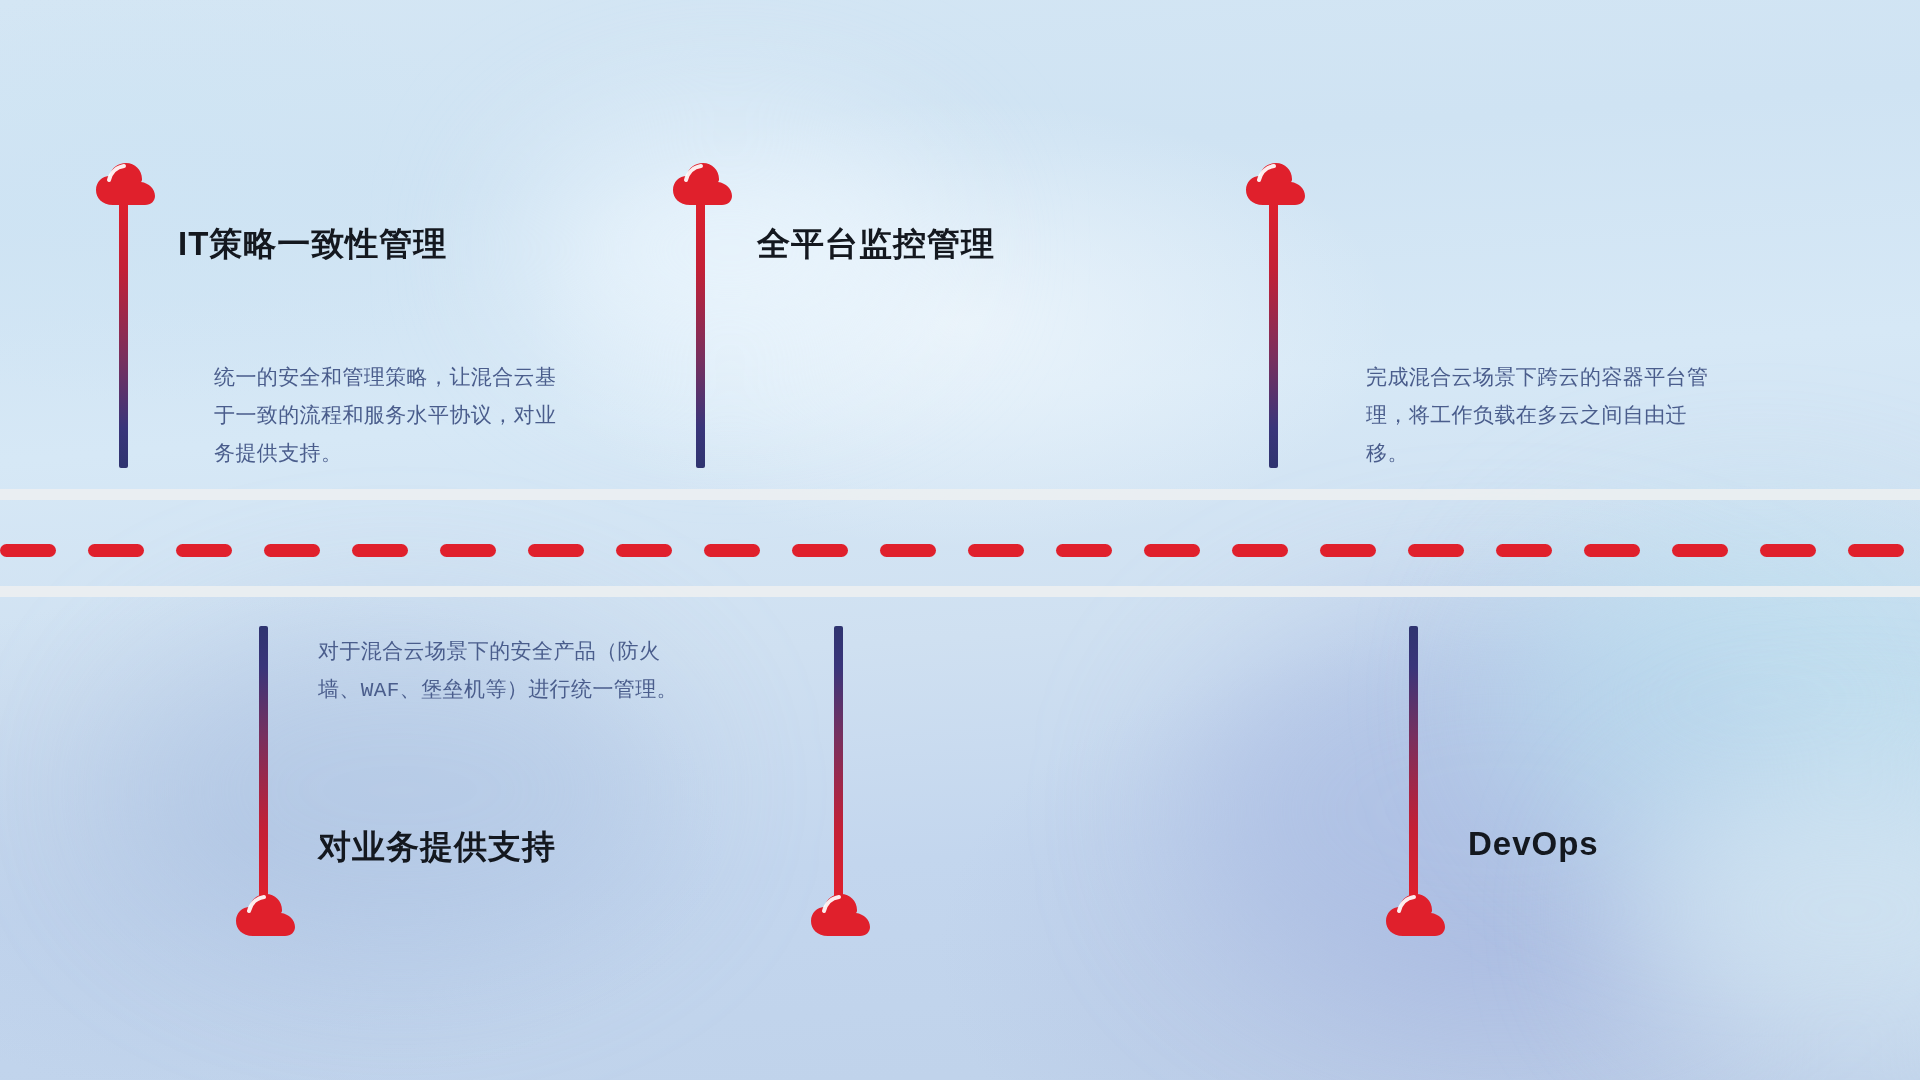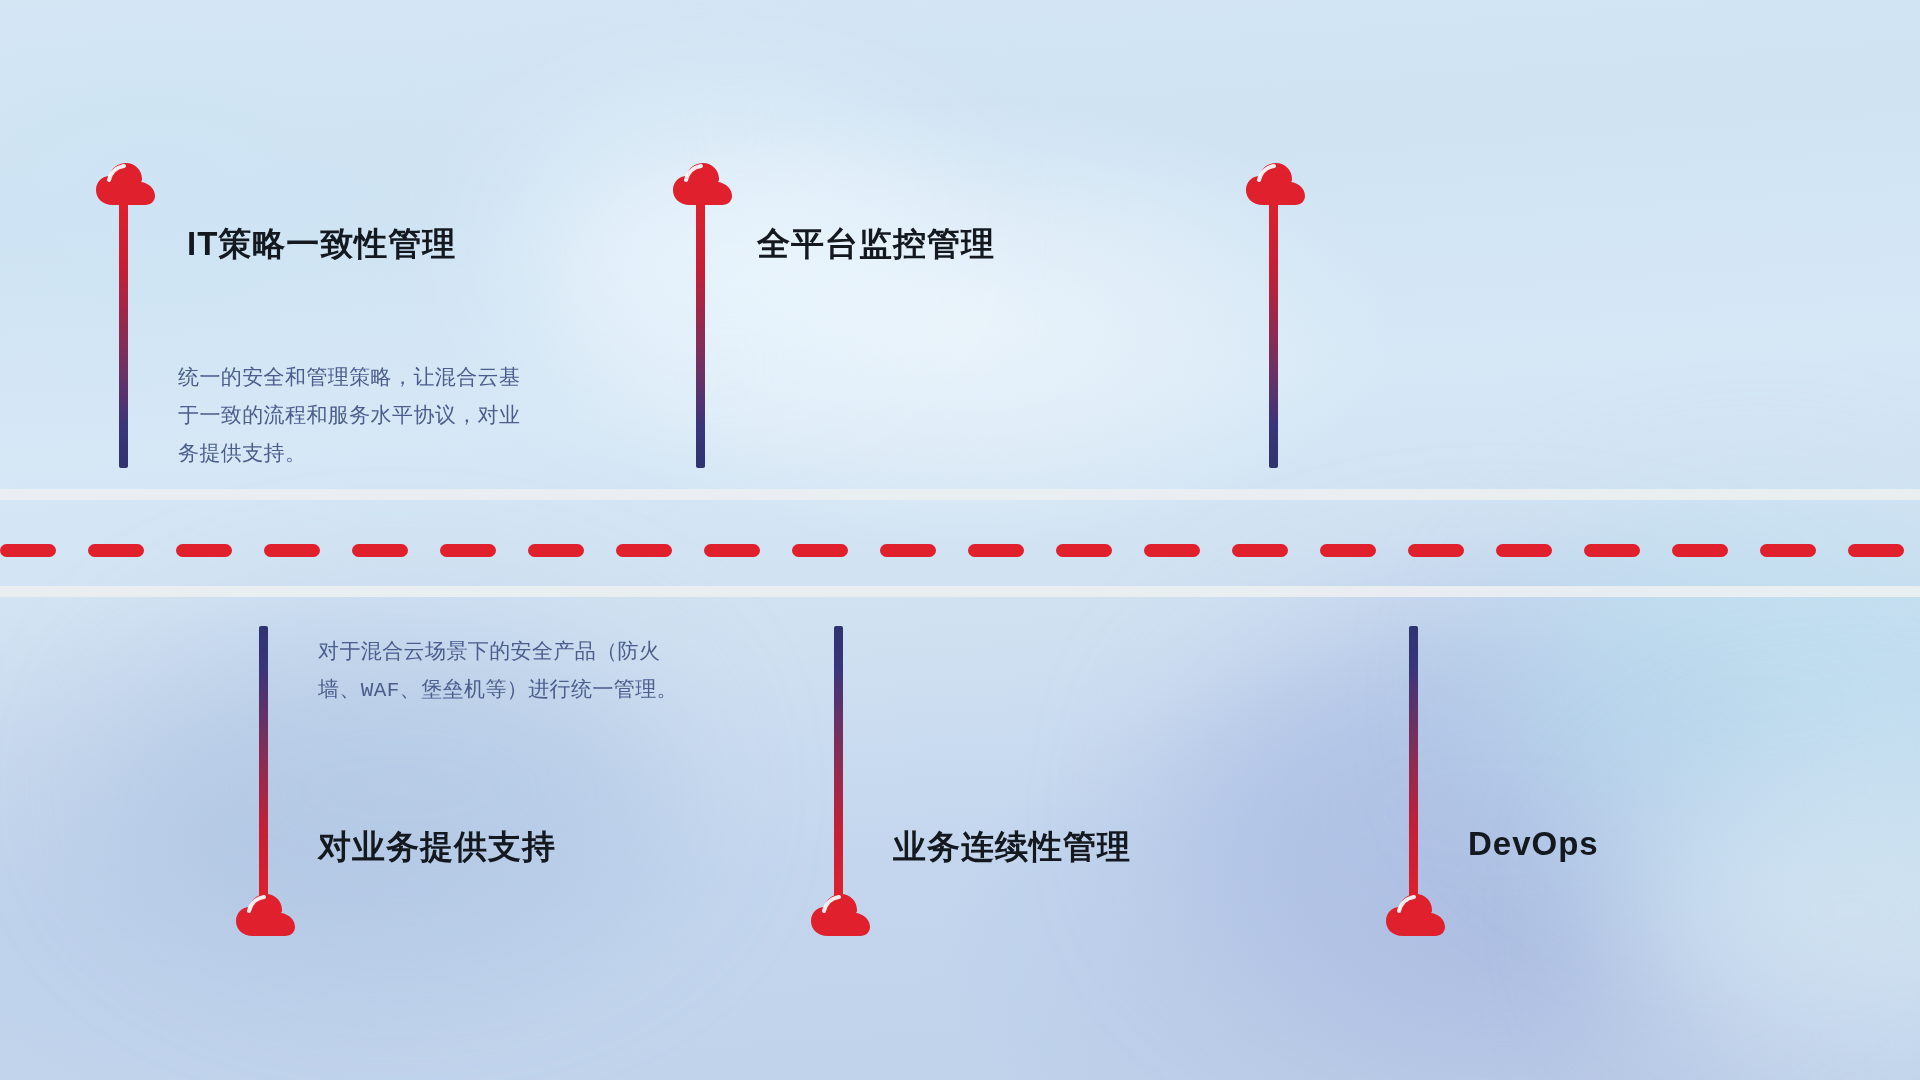--- a/index.html
+++ b/index.html
@@ -61,21 +61,21 @@
   }
   p.body {
     font-size:21px; line-height:38px; color:#4a5d8c;
     letter-spacing:0.4px; width:360px;
   }
 
   
   .top-cloud { position:absolute; }
   .top-stem  { position:absolute; }
   .top-title { position:absolute; }
-  .top-body  { position:absolute; }
+  .top-body  { position:absolute;margin-left:36px; }
 
   
   .bot-body  { position:absolute;font-family:Liberation Mono, monospace; }
   .bot-title { position:absolute; }
   .bot-stem  { position:absolute; }
   .bot-cloud { position:absolute; }
 </style>
 </head>
 <body>
 
@@ -89,21 +89,21 @@
 
   <div class="top-cloud" style="left:95px; top:162px;">
     <div class="cloud">
       <svg viewBox="0 0 62 44" xmlns="http://www.w3.org/2000/svg">
         <path d="M18 43 C7 43 1 36 1 28 C1 20 7 14 15 14 C16 6 23 1 31 1 C40 1 47 8 47 17 C47 18 47 19 46 20 C54 21 60 27 60 34 C60 39 56 43 50 43 Z" fill="#e0202c"></path>
         <path d="M14 18 C16 10 22 5 29 4" stroke="#ffffff" stroke-width="4" stroke-linecap="round" fill="none" opacity="0.92"></path>
       </svg>
     </div>
   </div>
   <div class="top-stem stem" style="left:119px; top:200px; height:268px;"></div>
-  <h2 class="title top-title" style="left:178px; top:222px;margin-left:9px;">IT策略一致性管理</h2>
+  <h2 class="title top-title" style="left:178px; top:222px;">IT策略一致性管理</h2>
   <p class="body top-body" style="left:178px; top:358px;">统一的安全和管理策略，让混合云基于一致的流程和服务水平协议，对业务提供支持。</p>
 
   <div class="top-cloud" style="left:672px; top:162px;">
     <div class="cloud">
       <svg viewBox="0 0 62 44" xmlns="http://www.w3.org/2000/svg">
         <path d="M18 43 C7 43 1 36 1 28 C1 20 7 14 15 14 C16 6 23 1 31 1 C40 1 47 8 47 17 C47 18 47 19 46 20 C54 21 60 27 60 34 C60 39 56 43 50 43 Z" fill="#e0202c"></path>
         <path d="M14 18 C16 10 22 5 29 4" stroke="#ffffff" stroke-width="4" stroke-linecap="round" fill="none" opacity="0.92"></path>
       </svg>
     </div>
   </div>
@@ -112,20 +112,21 @@
 
   <div class="top-cloud" style="left:1245px; top:162px;">
     <div class="cloud">
       <svg viewBox="0 0 62 44" xmlns="http://www.w3.org/2000/svg">
         <path d="M18 43 C7 43 1 36 1 28 C1 20 7 14 15 14 C16 6 23 1 31 1 C40 1 47 8 47 17 C47 18 47 19 46 20 C54 21 60 27 60 34 C60 39 56 43 50 43 Z" fill="#e0202c"></path>
         <path d="M14 18 C16 10 22 5 29 4" stroke="#ffffff" stroke-width="4" stroke-linecap="round" fill="none" opacity="0.92"></path>
       </svg>
     </div>
   </div>
   <div class="top-stem stem" style="left:1269px; top:200px; height:268px;"></div>
+  <p class="body top-body" style="left:1330px; top:358px;">完成混合云场景下跨云的容器平台管理，将工作负载在多云之间自由迁移。</p>
 
   <div class="rule rule-top"></div>
   <div class="dashes" id="dash-row">
       <span class="dash"></span>
       <span class="dash"></span>
       <span class="dash"></span>
       <span class="dash"></span>
       <span class="dash"></span>
       <span class="dash"></span>
       <span class="dash"></span>
@@ -152,21 +153,20 @@
   <div class="bot-stem stem stem-up" style="left:259px; top:626px; height:272px;"></div>
   <div class="bot-cloud" style="left:235px; top:893px;">
     <div class="cloud">
       <svg viewBox="0 0 62 44" xmlns="http://www.w3.org/2000/svg">
         <path d="M18 43 C7 43 1 36 1 28 C1 20 7 14 15 14 C16 6 23 1 31 1 C40 1 47 8 47 17 C47 18 47 19 46 20 C54 21 60 27 60 34 C60 39 56 43 50 43 Z" fill="#e0202c"></path>
         <path d="M14 18 C16 10 22 5 29 4" stroke="#ffffff" stroke-width="4" stroke-linecap="round" fill="none" opacity="0.92"></path>
       </svg>
     </div>
   </div>
 
-  <h2 class="title bot-title" style="left:893px; top:825px;">业务连续性管理</h2>
   <div class="bot-stem stem stem-up" style="left:834px; top:626px; height:272px;"></div>
   <div class="bot-cloud" style="left:810px; top:893px;">
     <div class="cloud">
       <svg viewBox="0 0 62 44" xmlns="http://www.w3.org/2000/svg">
         <path d="M18 43 C7 43 1 36 1 28 C1 20 7 14 15 14 C16 6 23 1 31 1 C40 1 47 8 47 17 C47 18 47 19 46 20 C54 21 60 27 60 34 C60 39 56 43 50 43 Z" fill="#e0202c"></path>
         <path d="M14 18 C16 10 22 5 29 4" stroke="#ffffff" stroke-width="4" stroke-linecap="round" fill="none" opacity="0.92"></path>
       </svg>
     </div>
   </div>
 

